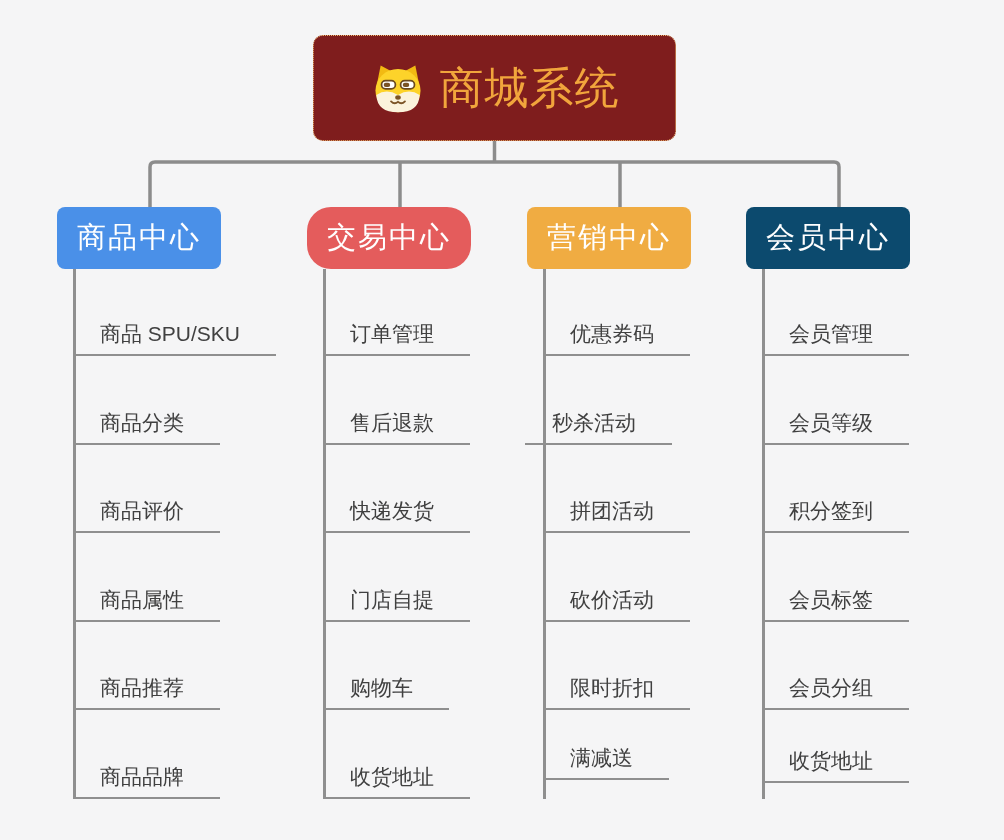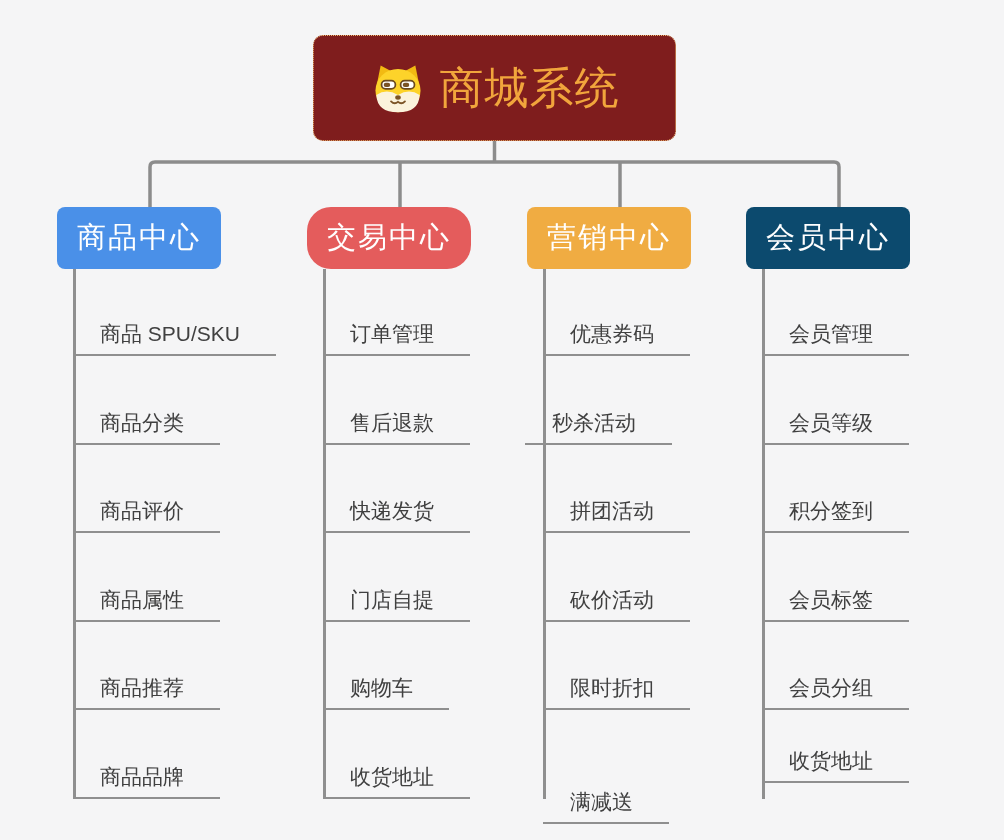--- a/index.html
+++ b/index.html
@@ -129,21 +129,21 @@
       <div class="child-node" style="left: 323px; top: 764.5px;">收货地址</div>
       <div class="branch-node" style="left: 527px; top: 207px; background: rgb(240, 172, 66);">
         <span class="branch-label">营销中心</span>
       </div>
       <div class="trunk" style="left: 543px; top: 269px; height: 529.5px;"></div>
       <div class="child-node" style="left: 543px; top: 322px;">优惠券码</div>
       <div class="child-node" style="left: 525px; top: 410.5px;">秒杀活动</div>
       <div class="child-node" style="left: 543px; top: 499px;">拼团活动</div>
       <div class="child-node" style="left: 543px; top: 587.5px;">砍价活动</div>
       <div class="child-node" style="left: 543px; top: 676px;">限时折扣</div>
-      <div class="child-node" style="left: 543px; top: 790px;">满减送</div>
+      <div class="child-node" style="left: 543px; top: 746px;">满减送</div>
       <div class="branch-node" style="left: 746px; top: 207px; background: #0c4a6e;">
         <span class="branch-label">会员中心</span>
       </div>
       <div class="trunk" style="left: 762px; top: 269px; height: 529.5px;"></div>
       <div class="child-node" style="left: 762px; top: 322px;">会员管理</div>
       <div class="child-node" style="left: 762px; top: 410.5px;">会员等级</div>
       <div class="child-node" style="left: 762px; top: 499px;">积分签到</div>
       <div class="child-node" style="left: 762px; top: 587.5px;">会员标签</div>
       <div class="child-node" style="left: 762px; top: 676px;">会员分组</div>
       <div class="child-node" style="left: 762px; top: 749px;">收货地址</div>

